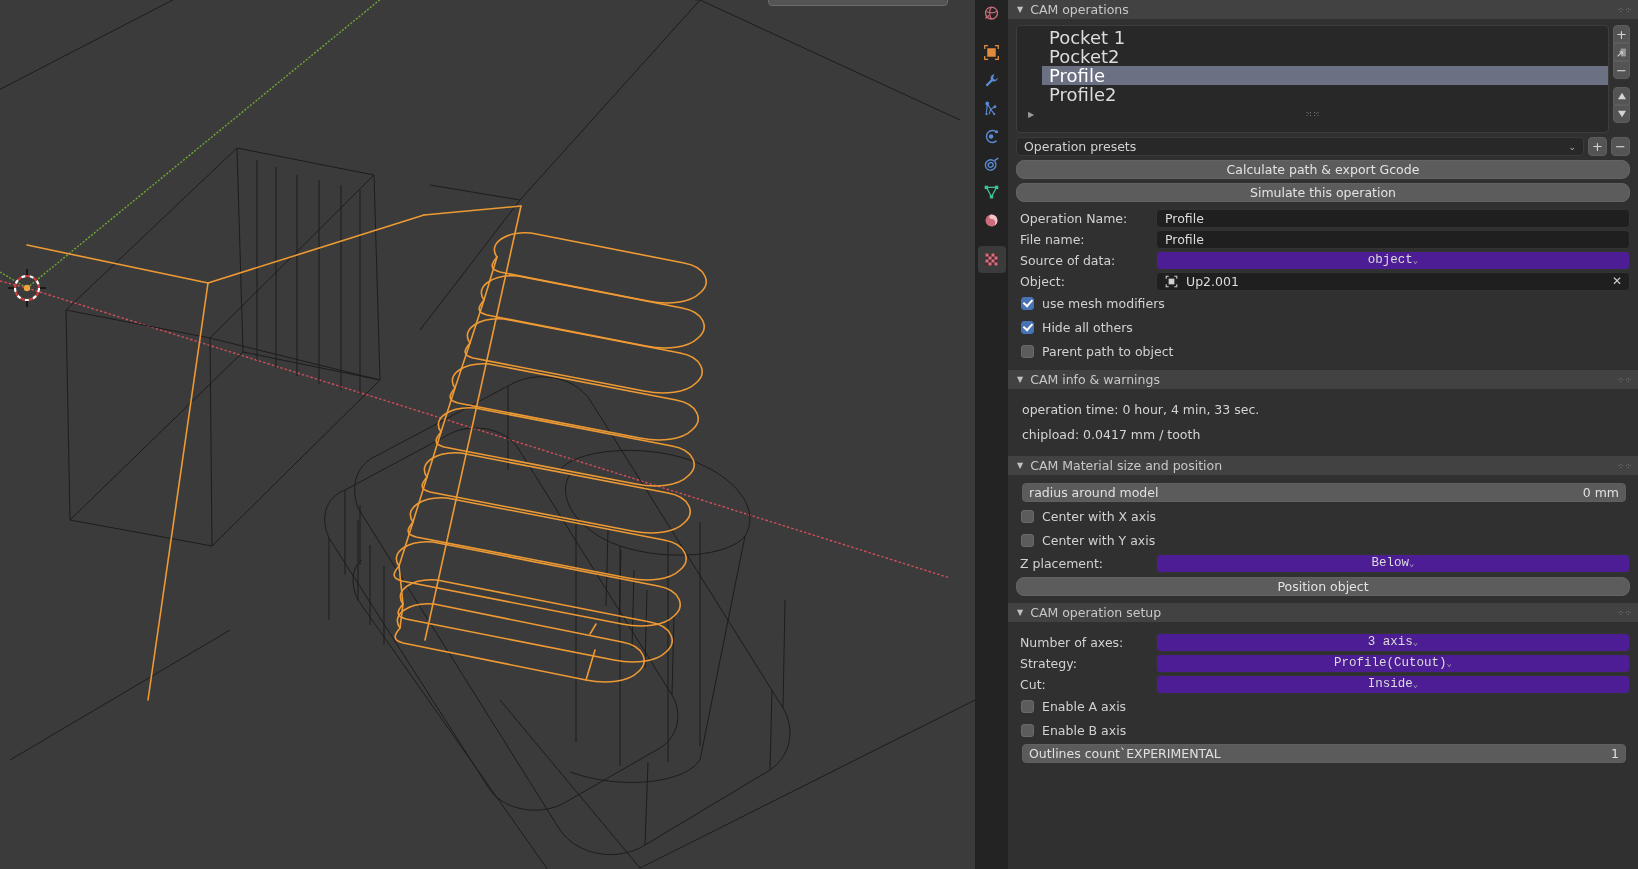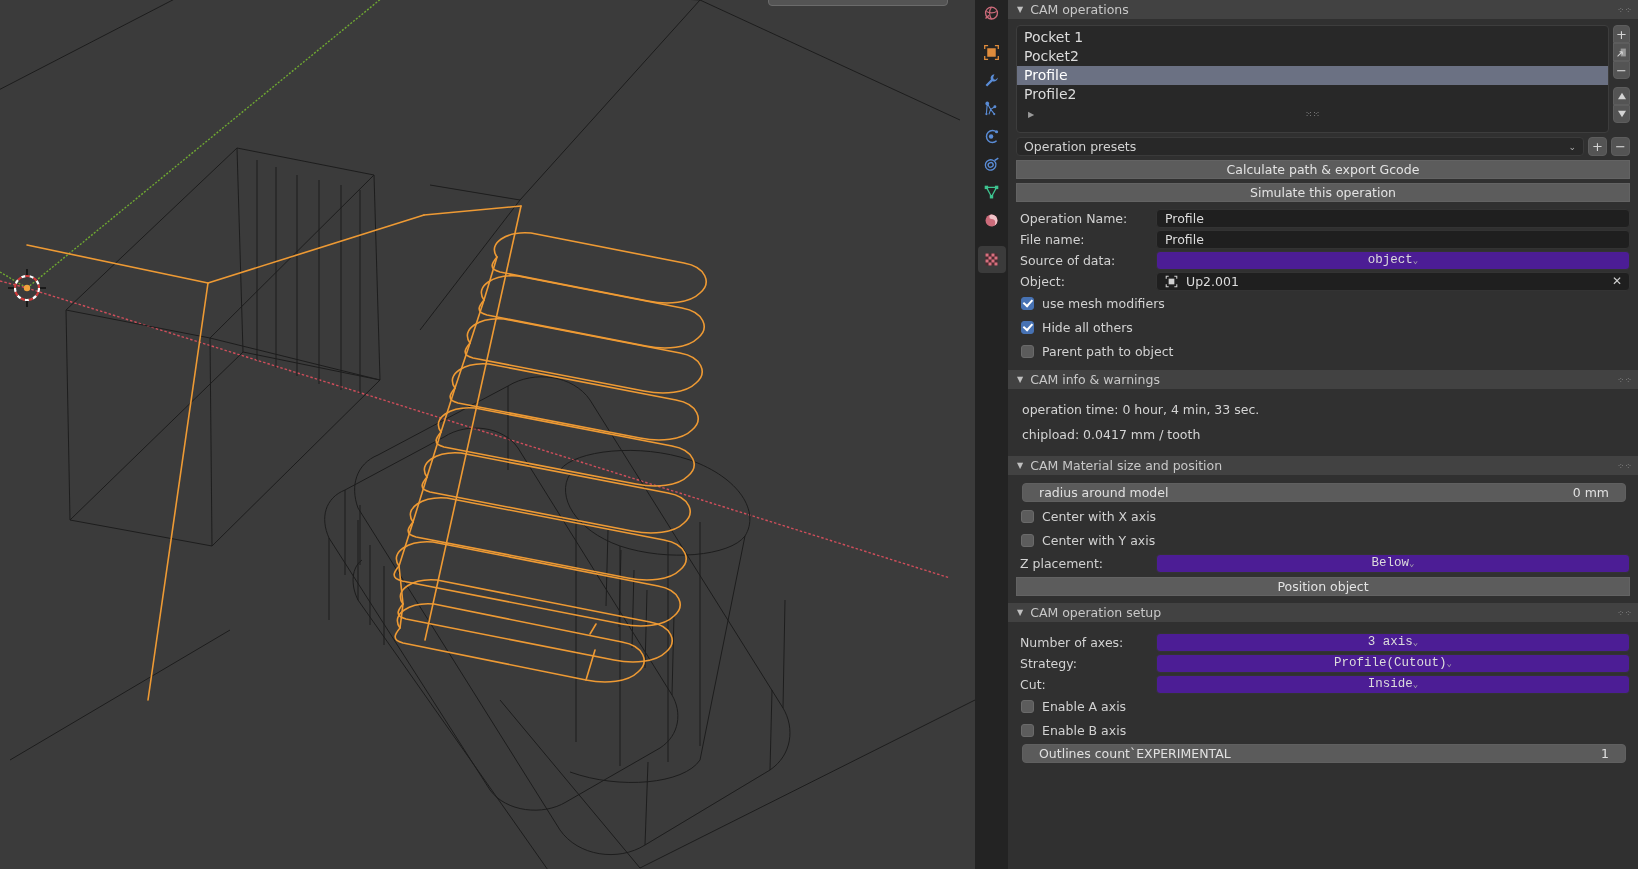--- a/index.html
+++ b/index.html
@@ -81,21 +81,22 @@
     border: 1px solid #3d3d3d;
     border-radius: 4px;
     height: 108px;
     overflow: hidden;
     padding-top: 2px;
   }
   .uirow {
     height: 19px; line-height: 19px;
     padding-left: 7px;
     color: #dcdcdc;
-    font-size: 14px;
+    font-size: 18px;
+    margin-left: 25px;
   }
   .uirow.sel { background: #6b7183; color: #ffffff; }
   .uilist-foot {
     position: relative; height: 20px;
     display: flex; align-items: center;
   }
   .uilist-foot .arrow { margin-left: 11px; color: #9a9a9a; font-size: 8px; }
   .uilist-foot .dots {
     position: absolute; left: 50%; transform: translateX(-50%);
     color: #808080; font-size: 9px;
@@ -123,21 +124,21 @@
   .preset-field .chev { color: #b0b0b0; font-size: 9px; }
   .sq-btn {
     width: 19px; height: 19px; background: #545454;
     border: 1px solid #5d5d5d; border-radius: 4px;
     display: flex; align-items: center; justify-content: center;
     color: #d4d4d4; font-size: 13px; line-height: 1;
   }
 
   .wide-btn {
     height: 19px; width: 100%;
-    background: #5c5c5c; border: 1px solid #636363; border-radius: 0;
+    background: #5c5c5c; border: 1px solid #636363; border-radius: 8px;
     color: #e3e3e3; font-size: 12.5px;
     display: flex; align-items: center; justify-content: center;
     margin-top: 4px;
   }
 
   
   .frow { display: flex; align-items: center; height: 20px; margin-top: 1px; }
   .flabel { width: 140px; color: #d2d2d2; font-size: 12.5px; padding-left: 4px; }
   .fval {
     flex: 1; height: 19px;
@@ -172,21 +173,21 @@
   .clabel { color: #d2d2d2; font-size: 12.5px; }
 
   
   .info-line { color: #d4d4d4; font-size: 12.5px; padding: 5px 0 5px 6px; }
 
   
   .slider-field {
     height: 19px; margin: 2px 4px 2px 6px;
     background: #5b5b5b; border: 1px solid #606060; border-radius: 4px;
     display: flex; align-items: center; justify-content: space-between;
-    padding: 0 16px; color: #e0e0e0; font-size: 12.5px;
+    padding: 0 6px; color: #e0e0e0; font-size: 12.5px;
   }
 </style>
 </head>
 <body>
 
 <div id="app">
 
   <div id="viewport">
     <svg width="975" height="869" viewBox="0 0 975 869">
       <defs>

